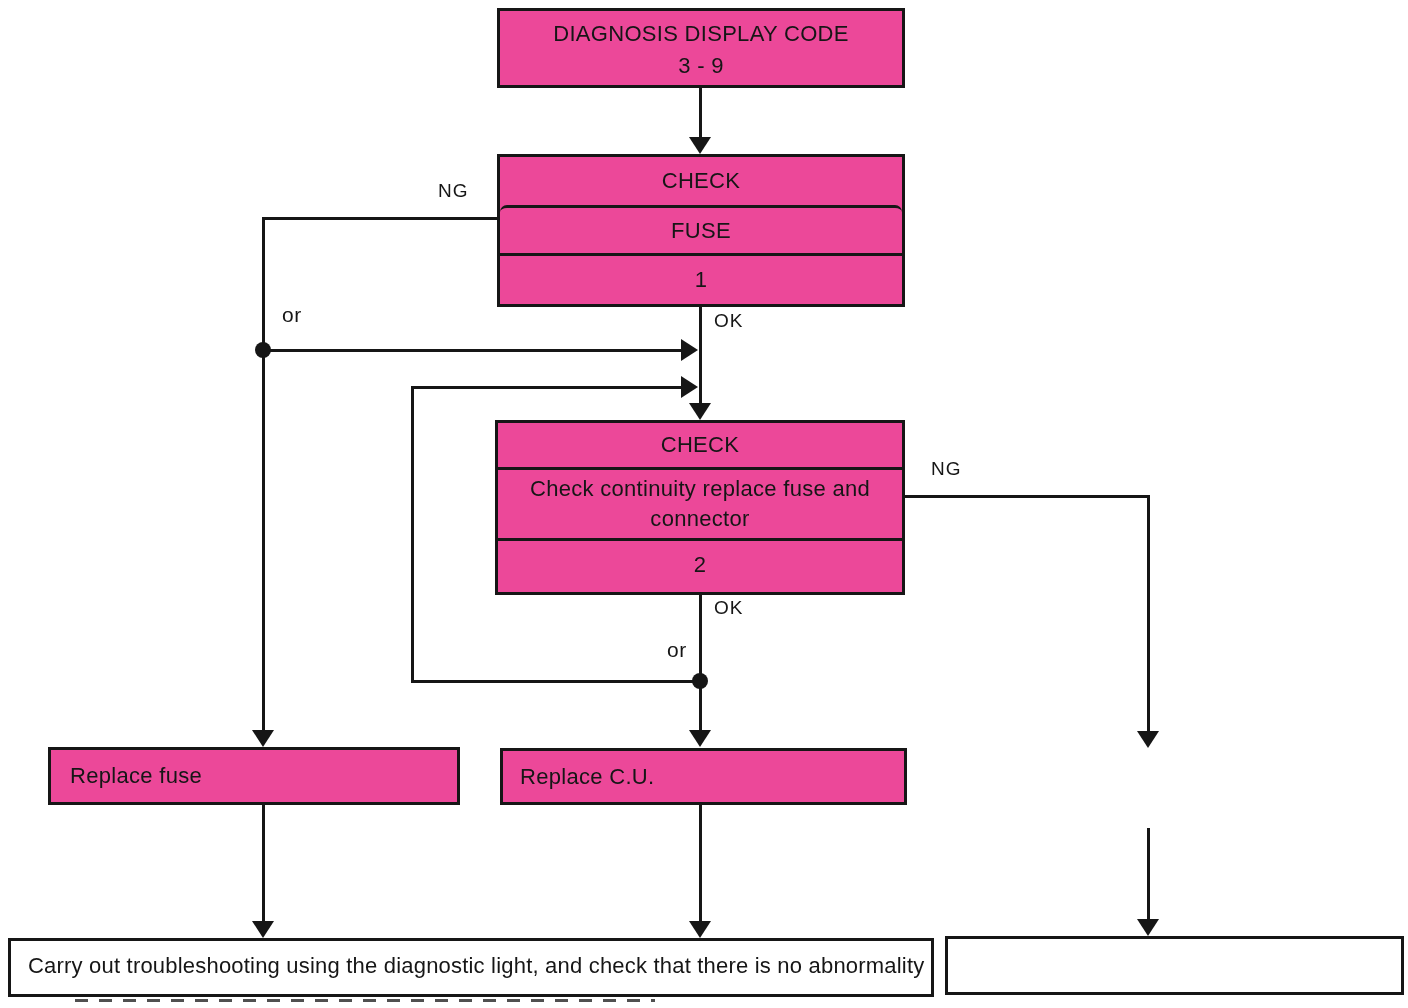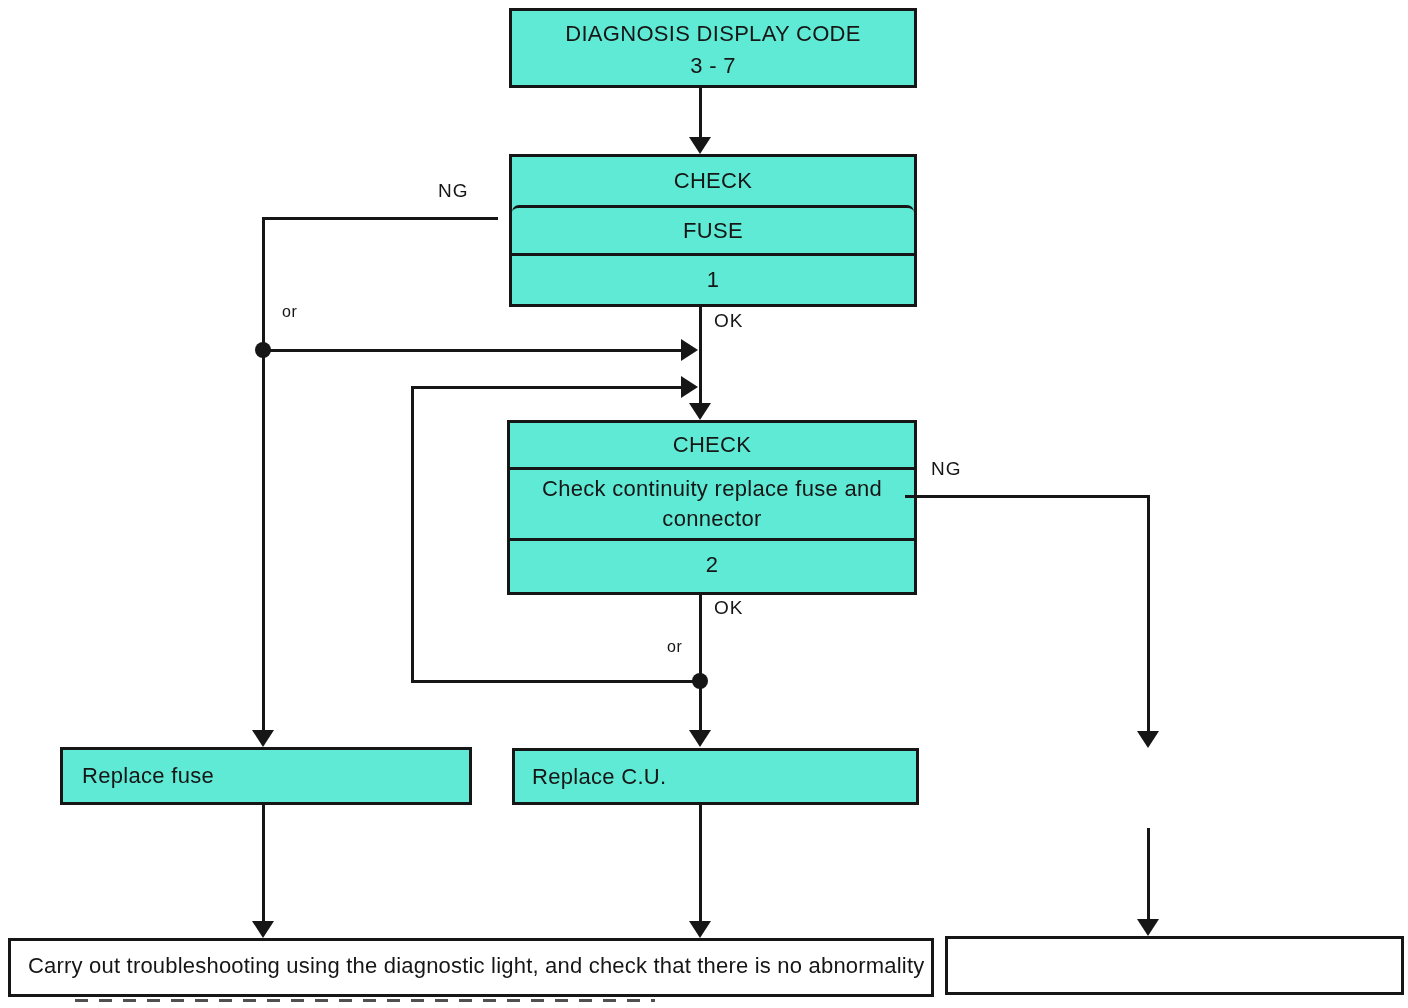--- a/index.html
+++ b/index.html
@@ -7,25 +7,24 @@
     position:relative;
     width:1408px;height:1008px;
     background:#ffffff;
     font-family:"Liberation Sans", sans-serif;
     color:#161616;
     overflow:hidden;
   }
   .box{
     position:absolute;
     border:3px solid #161616;
-    background:#5eead4;
+    background:#ec4899;
     box-sizing:border-box;
     font-size:22px;
     letter-spacing:.3px;
-    margin-left:12px;
   }
   .center{text-align:center;}
   .row{box-sizing:border-box;}
   .row.divided{border-top:3px solid #161616;}
   .line{position:absolute;background:#161616;}
   .ah-down{
     position:absolute;width:0;height:0;
     border-left:11px solid transparent;
     border-right:11px solid transparent;
     border-top:17px solid #161616;
@@ -37,40 +36,40 @@
     border-left:17px solid #161616;
   }
   .dot{
     position:absolute;width:16px;height:16px;border-radius:50%;
     background:#161616;
   }
   .edge-label{
     position:absolute;font-size:19px;letter-spacing:1px;
     background:#ffffff;padding:0 2px;
   }
-  .edge-label.small{font-size:16px;letter-spacing:.5px;}
+  .edge-label.small{font-size:21px;letter-spacing:.5px;}
   .footer-bar{position:absolute;border:3px solid #161616;background:#ffffff;box-sizing:border-box;}
   .footer-text{
     position:absolute;left:28px;top:938px;height:59px;
     line-height:56px;font-size:22px;letter-spacing:.2px;z-index:5;
     white-space:nowrap;
   }
   .artifact{
     position:absolute;height:3px;opacity:.75;
     background:repeating-linear-gradient(90deg,#161616 0 13px,transparent 13px 24px);
   }
 </style>
 </head>
 <body>
 
 <div class="page">
 
   <div class="box center" style="left:497px;top:8px;width:408px;height:80px;padding-top:7px;line-height:32px;">
     <div>DIAGNOSIS DISPLAY CODE</div>
-    <div>3 - 7</div>
+    <div>3 - 9</div>
   </div>
 
   <div class="box" style="left:497px;top:154px;width:408px;height:153px;">
     <div class="row center" style="height:48px;line-height:48px;">CHECK</div>
     <div class="row divided center" style="height:48px;line-height:45px;border-radius:7px;">FUSE</div>
     <div class="row divided center" style="height:51px;line-height:48px;">1</div>
   </div>
 
   <div class="box" style="left:495px;top:420px;width:410px;height:175px;">
     <div class="row center" style="height:44px;line-height:44px;">CHECK</div>

